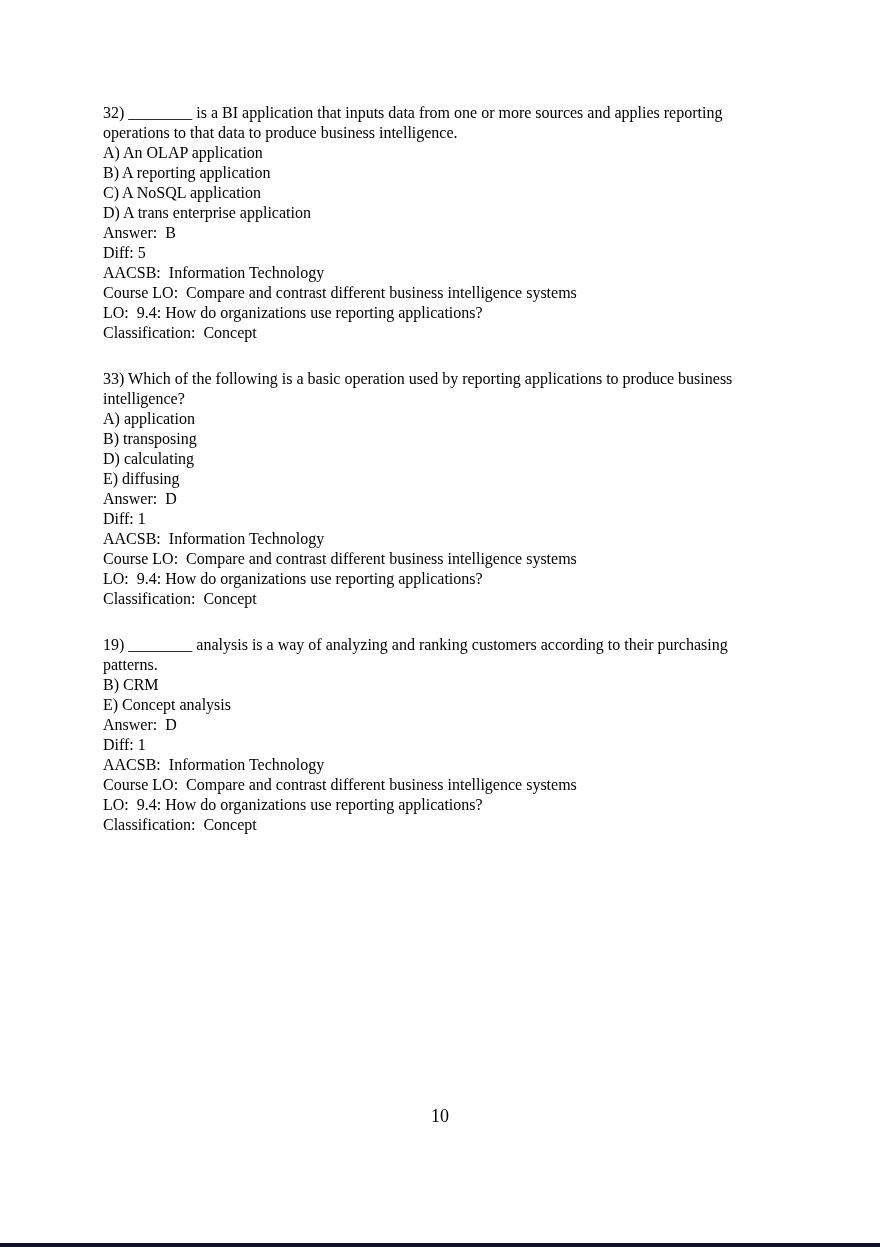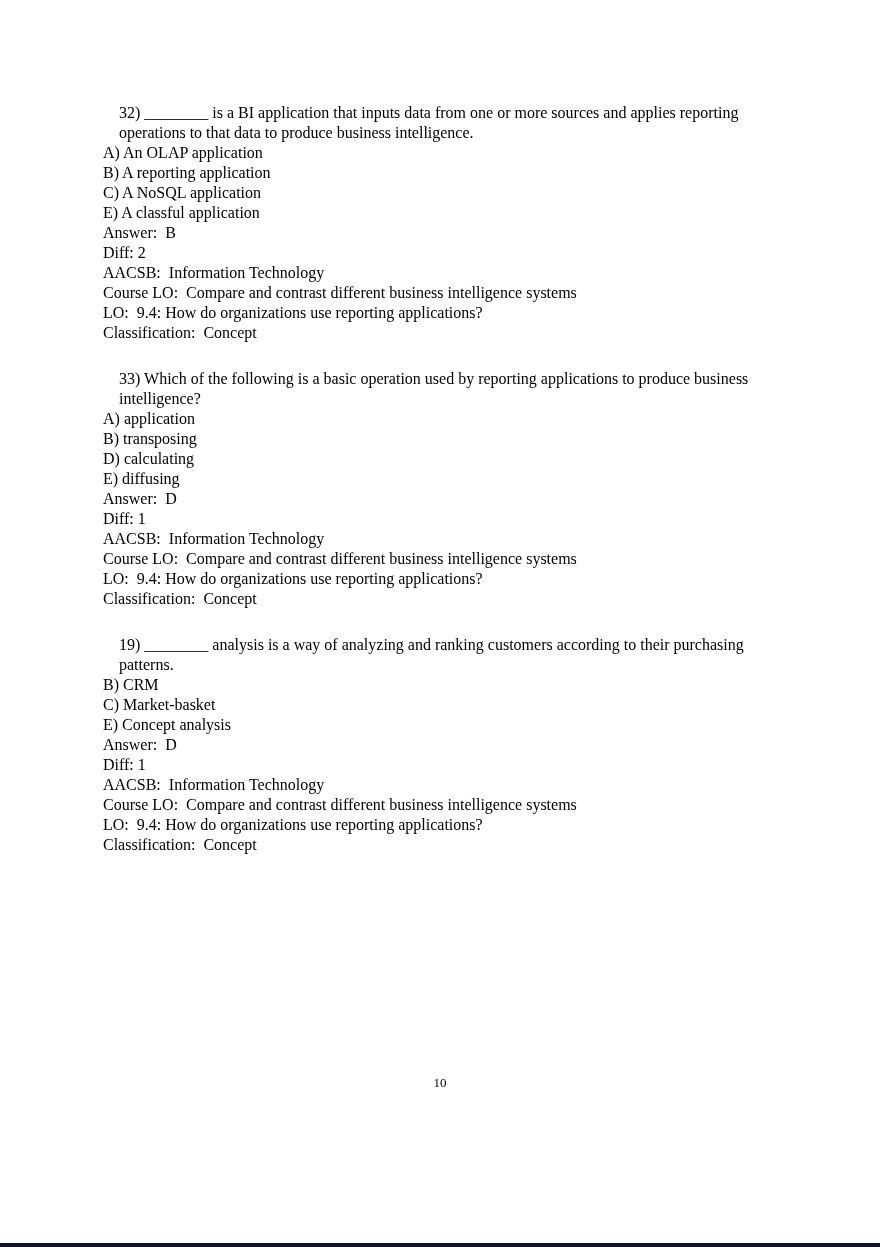--- a/index.html
+++ b/index.html
@@ -25,29 +25,28 @@
     line-height: 20px;
   }
   .question-block {
     margin: 0 0 26px 0;
   }
   .line {
     white-space: pre-wrap;
   }
   .stem {
     white-space: pre-wrap;
-    margin-left: 16px;
   }
   .page-number {
     position: absolute;
-    top: 1075px;
+    top: 1108px;
     left: 0;
     width: 100%;
     text-align: center;
-    font-size: 13px;
+    font-size: 18px;
     line-height: 16px;
   }
   .bottom-edge {
     position: absolute;
     left: 0;
     bottom: 0;
     width: 100%;
     height: 4px;
     background: #10102a;
   }
@@ -56,23 +55,23 @@
 <body>
 
 <div class="page">
   <div class="content">
 
     <article class="question-block">
       <div class="stem">32) ________ is a BI application that inputs data from one or more sources and applies reporting operations to that data to produce business intelligence.</div>
       <div class="line">A) An OLAP application</div>
       <div class="line">B) A reporting application</div>
       <div class="line">C) A NoSQL application</div>
-      <div class="line">E) A classful application</div>
+      <div class="line">D) A trans enterprise application</div>
       <div class="line">Answer:  B</div>
-      <div class="line">Diff: 2</div>
+      <div class="line">Diff: 5</div>
       <div class="line">AACSB:  Information Technology</div>
       <div class="line">Course LO:  Compare and contrast different business intelligence systems</div>
       <div class="line">LO:  9.4: How do organizations use reporting applications?</div>
       <div class="line">Classification:  Concept</div>
     </article>
 
     <article class="question-block">
       <div class="stem">33) Which of the following is a basic operation used by reporting applications to produce business intelligence?</div>
       <div class="line">A) application</div>
       <div class="line">B) transposing</div>
@@ -82,21 +81,20 @@
       <div class="line">Diff: 1</div>
       <div class="line">AACSB:  Information Technology</div>
       <div class="line">Course LO:  Compare and contrast different business intelligence systems</div>
       <div class="line">LO:  9.4: How do organizations use reporting applications?</div>
       <div class="line">Classification:  Concept</div>
     </article>
 
     <article class="question-block">
       <div class="stem">19) ________ analysis is a way of analyzing and ranking customers according to their purchasing patterns.</div>
       <div class="line">B) CRM</div>
-      <div class="line">C) Market-basket</div>
       <div class="line">E) Concept analysis</div>
       <div class="line">Answer:  D</div>
       <div class="line">Diff: 1</div>
       <div class="line">AACSB:  Information Technology</div>
       <div class="line">Course LO:  Compare and contrast different business intelligence systems</div>
       <div class="line">LO:  9.4: How do organizations use reporting applications?</div>
       <div class="line">Classification:  Concept</div>
     </article>
 
   </div>

